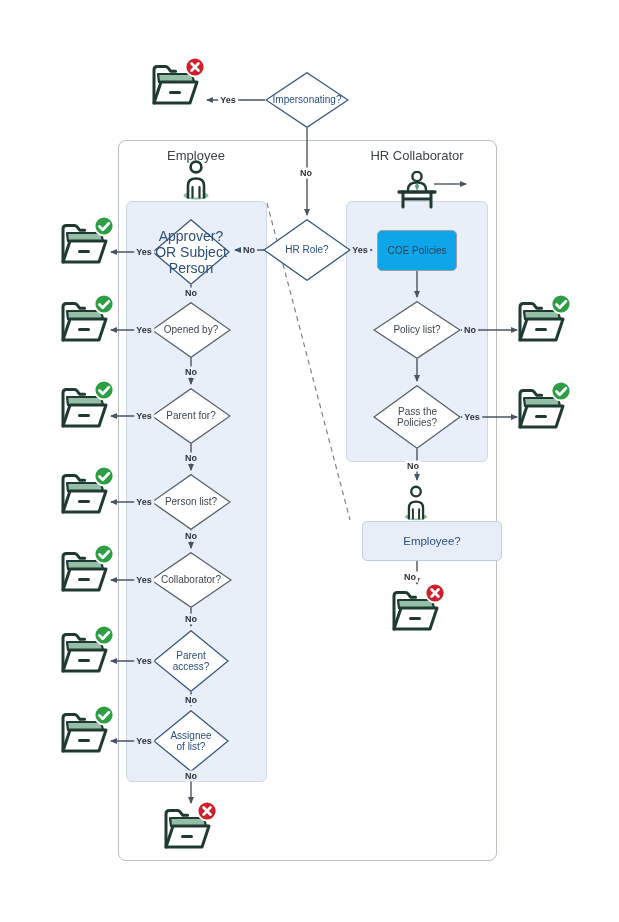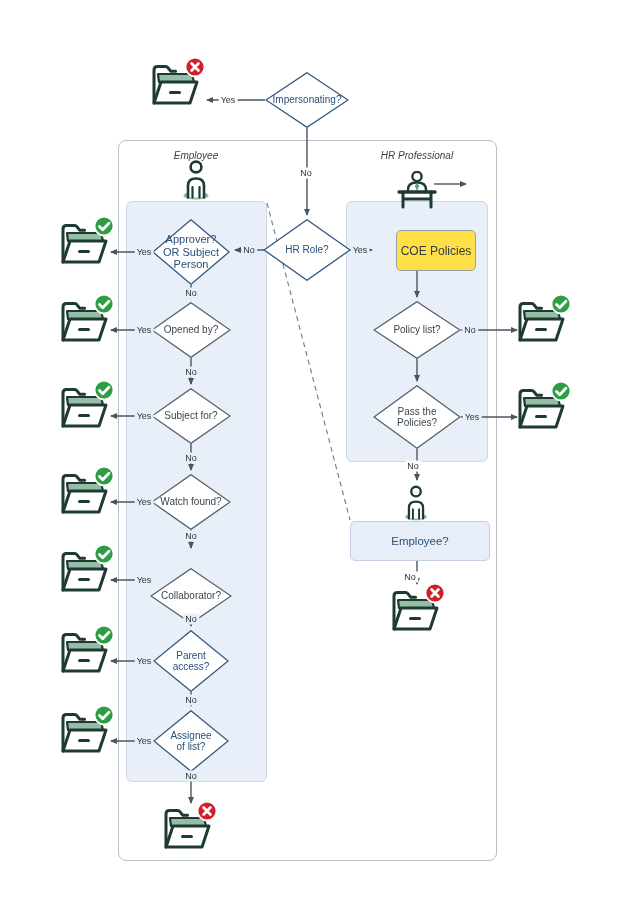--- a/index.html
+++ b/index.html
@@ -4,42 +4,42 @@
 <style>
   html,body{margin:0;padding:0;background:#ffffff;}
   body{width:619px;height:922px;position:relative;font-family:"Liberation Sans",sans-serif;overflow:hidden;}
   .abs{position:absolute;}
   
   .outer-box{position:absolute;left:118px;top:140px;width:379px;height:721px;
     background:#ffffff;border:1px solid #b9bfc7;border-radius:8px;box-sizing:border-box;}
   .lane{position:absolute;background:#e9eff9;border:1px solid #ccd8e8;border-radius:6px;box-sizing:border-box;}
   .lane.employee{left:126px;top:201px;width:141px;height:581px;}
   .lane.hr{left:346px;top:201px;width:142px;height:261px;}
-  .lane-header{position:absolute;transform:translate(-50%,-50%);font-size:10px;color:#3d4348;white-space:nowrap;font-style:italic;}
+  .lane-header{position:absolute;transform:translate(-50%,-50%);font-size:13px;color:#3d4348;white-space:nowrap;}
   
   svg.wires{position:absolute;left:0;top:0;width:619px;height:922px;pointer-events:none;}
   
   .diamond{position:absolute;}
   .diamond svg{position:absolute;left:0;top:0;width:100%;height:100%;}
   .diamond polygon{fill:#ffffff;stroke-width:1.3;vector-effect:non-scaling-stroke;}
   .diamond.blue polygon{stroke:#33567d;}
   .diamond.gray polygon{stroke:#546069;}
   .dtext{position:absolute;inset:0;display:flex;align-items:center;justify-content:center;
     text-align:center;font-size:10px;line-height:1.15;white-space:pre-line;}
   .diamond.blue .dtext{color:#2b4f79;}
-  .diamond.gray .dtext{color:#3c464e;}
-  .dtext.small{font-size:11px;}
+  .diamond.gray .dtext{color:#3c464e;text-align:right;}
+  .dtext.small{font-size:14px;}
   .dtext.big{font-size:10px;}
   
   .node-box{position:absolute;box-sizing:border-box;display:flex;align-items:center;justify-content:center;
     border-radius:5px;text-align:center;}
-  .node-box.white{background:#fde047;border:1px solid #98a1a8;color:#313c44;font-size:12px;margin-left:19px;}
-  .node-box.bluefill{background:#e7eef8;border:1px solid #c3cfe0;color:#2b4f79;font-size:11.5px;}
-  
-  .edge-label{position:absolute;transform:translate(-50%,-50%);font-size:9px;font-weight:normal;
+  .node-box.white{background:#0ea5e9;border:1px solid #98a1a8;color:#313c44;font-size:10px;}
+  .node-box.bluefill{background:#e7eef8;border:1px solid #c3cfe0;color:#2b4f79;font-size:11.5px;margin-left:12px;}
+  
+  .edge-label{position:absolute;transform:translate(-50%,-50%);font-size:9px;font-weight:bold;
     color:#2e3338;line-height:11px;padding:0 2px;white-space:nowrap;}
   .on-lane{background:#e9eff9;}
   .on-white{background:#ffffff;}
 </style>
 </head>
 <body>
 
 <svg width="0" height="0" style="position:absolute" aria-hidden="true">
   <defs>
     <g id="ic-folder">
@@ -70,21 +70,21 @@
       <path d="M11 21 V36 M39 21 V36 M11 28 H39" stroke="#1e3a32" stroke-width="3" stroke-linecap="round" fill="none"></path>
     </g>
   </defs>
 </svg>
 
 <div class="outer-box"></div>
 <div class="lane employee"></div>
 <div class="lane hr"></div>
 
 <span class="lane-header" style="left:196px;top:155px">Employee</span>
-<span class="lane-header" style="left:417px;top:155px">HR Professional</span>
+<span class="lane-header" style="left:417px;top:155px">HR Collaborator</span>
 
 <svg class="wires">
   <defs>
     <marker id="aGray" markerWidth="7" markerHeight="7" refX="6" refY="3" orient="auto" markerUnits="userSpaceOnUse">
       <path d="M0,0 L7,3 L0,6 Z" fill="#4a5560"></path>
     </marker>
     <marker id="aNavy" markerWidth="7" markerHeight="7" refX="6" refY="3" orient="auto" markerUnits="userSpaceOnUse">
       <path d="M0,0 L7,3 L0,6 Z" fill="#33567d"></path>
     </marker>
   </defs>
@@ -240,29 +240,29 @@
 <div class="diamond gray" style="left:151px;top:302px;width:80px;height:56px">
   <svg viewBox="0 0 100 100" preserveAspectRatio="none">
       <polygon points="50,1.2 98.8,50 50,98.8 1.2,50"></polygon>
     </svg>
   <span class="dtext">Opened by?</span>
 </div>
 <div class="diamond gray" style="left:151px;top:388px;width:80px;height:56px">
   <svg viewBox="0 0 100 100" preserveAspectRatio="none">
       <polygon points="50,1.2 98.8,50 50,98.8 1.2,50"></polygon>
     </svg>
-  <span class="dtext">Subject for?</span>
+  <span class="dtext">Parent for?</span>
 </div>
 <div class="diamond gray" style="left:151px;top:474px;width:80px;height:56px">
   <svg viewBox="0 0 100 100" preserveAspectRatio="none">
       <polygon points="50,1.2 98.8,50 50,98.8 1.2,50"></polygon>
     </svg>
-  <span class="dtext">Watch found?</span>
-</div>
-<div class="diamond gray" style="left:150px;top:568px;width:82px;height:56px">
+  <span class="dtext">Person list?</span>
+</div>
+<div class="diamond gray" style="left:150px;top:552px;width:82px;height:56px">
   <svg viewBox="0 0 100 100" preserveAspectRatio="none">
       <polygon points="50,1.2 98.8,50 50,98.8 1.2,50"></polygon>
     </svg>
   <span class="dtext">Collaborator?</span>
 </div>
 <div class="diamond blue" style="left:153px;top:630px;width:76px;height:62px">
   <svg viewBox="0 0 100 100" preserveAspectRatio="none">
       <polygon points="50,1.2 98.8,50 50,98.8 1.2,50"></polygon>
     </svg>
   <span class="dtext">Parent

